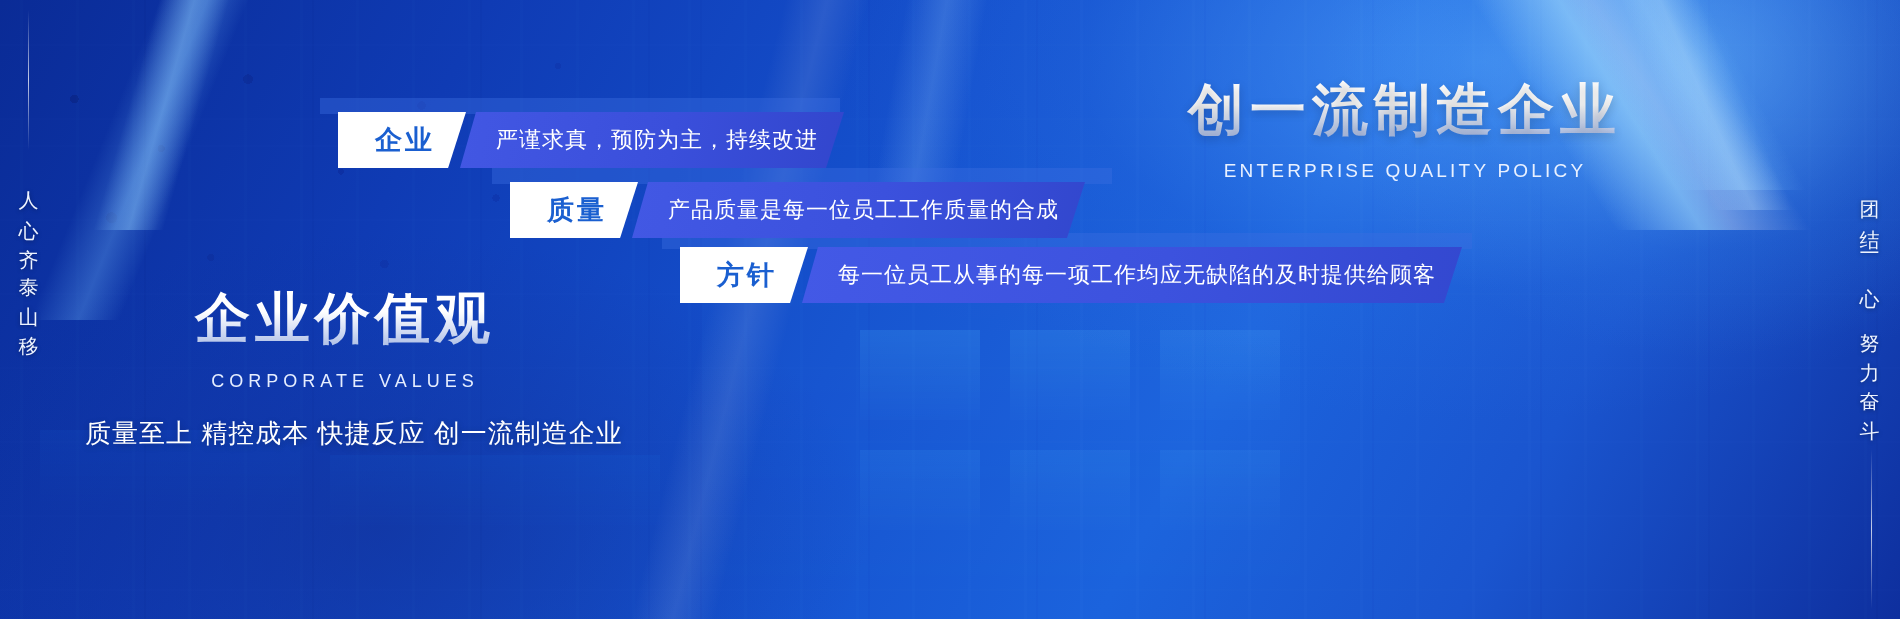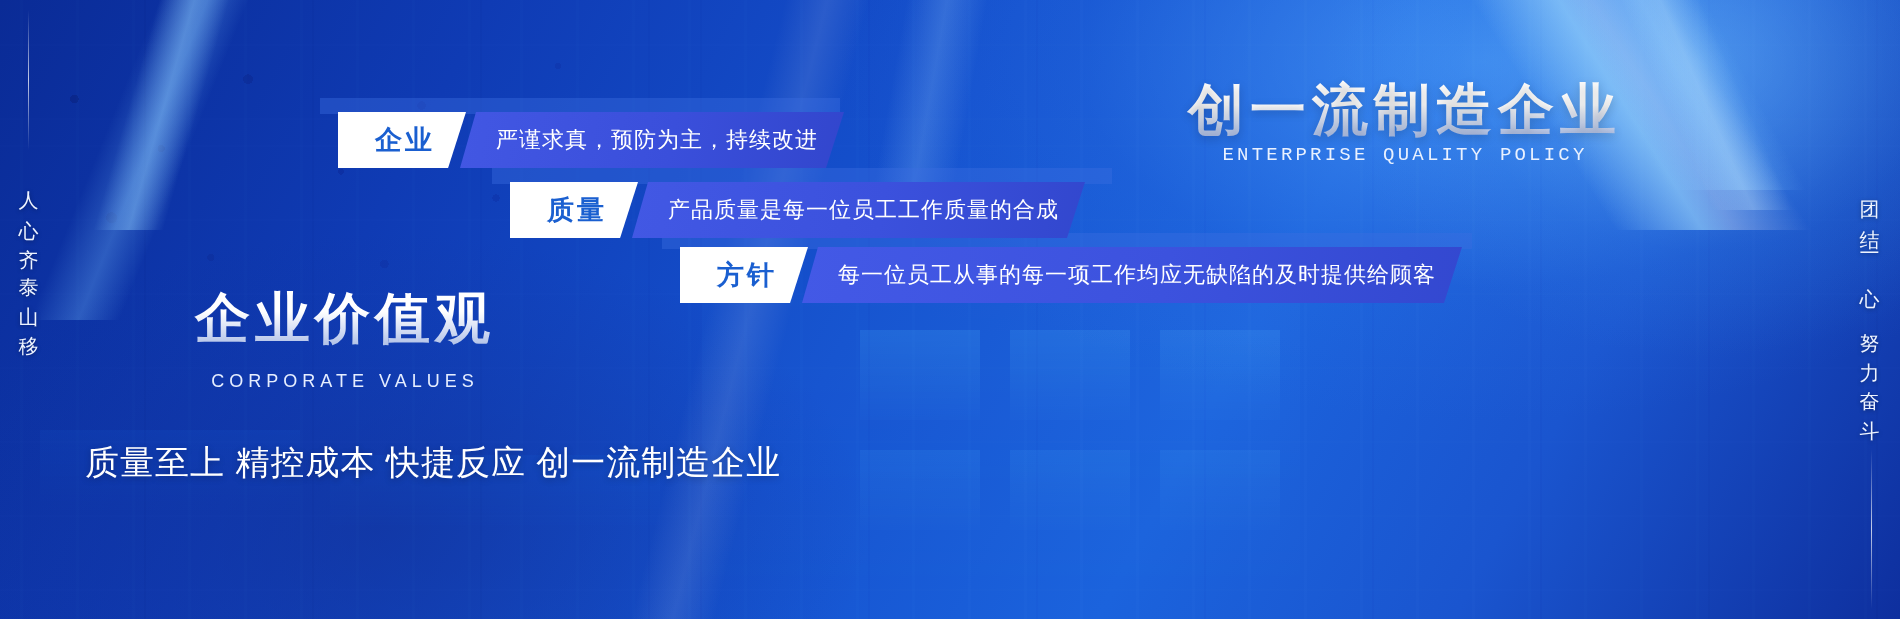--- a/index.html
+++ b/index.html
@@ -116,42 +116,42 @@
   .policy-block { position:absolute; left:1055px; top:78px; width:700px; text-align:center; }
   .policy-title {
     font-size:56px; font-weight:bold; letter-spacing:6px;
     background:linear-gradient(180deg,#ffffff 42%, #cdd9f2 72%, #9fb3e0 100%);
     -webkit-background-clip:text; background-clip:text;
     -webkit-text-fill-color:transparent; color:transparent;
     text-shadow:0 3px 10px rgba(0,0,0,.18);
     line-height:1.15;
   }
   .policy-sub {
-    margin-top:2px;
+    margin-top:18px;
     font-size:19px; letter-spacing:3.2px; color:#e9f1ff;
-    font-family:Liberation Mono, monospace;
+    font-family:Liberation Sans, sans-serif;
   }
 
   
   .values-block { position:absolute; left:85px; top:285px; width:520px; }
   .values-title {
     text-align:center;
     font-size:55px; font-weight:bold; letter-spacing:5px;
     background:linear-gradient(180deg,#ffffff 40%, #d2dcf3 70%, #a3b6e2 100%);
     -webkit-background-clip:text; background-clip:text;
     -webkit-text-fill-color:transparent; color:transparent;
     line-height:1.2;
   }
   .values-sub {
     text-align:center; margin-top:20px;
     font-size:18px; letter-spacing:5px; color:#e6eeff;
   }
   .values-tagline {
-    margin-top:48px;
-    font-size:34px; letter-spacing:1px; color:#ffffff;
+    margin-top:24px;
+    font-size:26px; letter-spacing:1px; color:#ffffff;
     white-space:nowrap;
     text-shadow:0 2px 6px rgba(0,0,0,.25);
   }
 
   
   .ribbon { position:absolute; height:56px; display:flex; align-items:stretch;gap:16px; }
   .r1 { left:338px; top:112px; }
   .r2 { left:510px; top:182px; }
   .r3 { left:680px; top:247px; }
 

